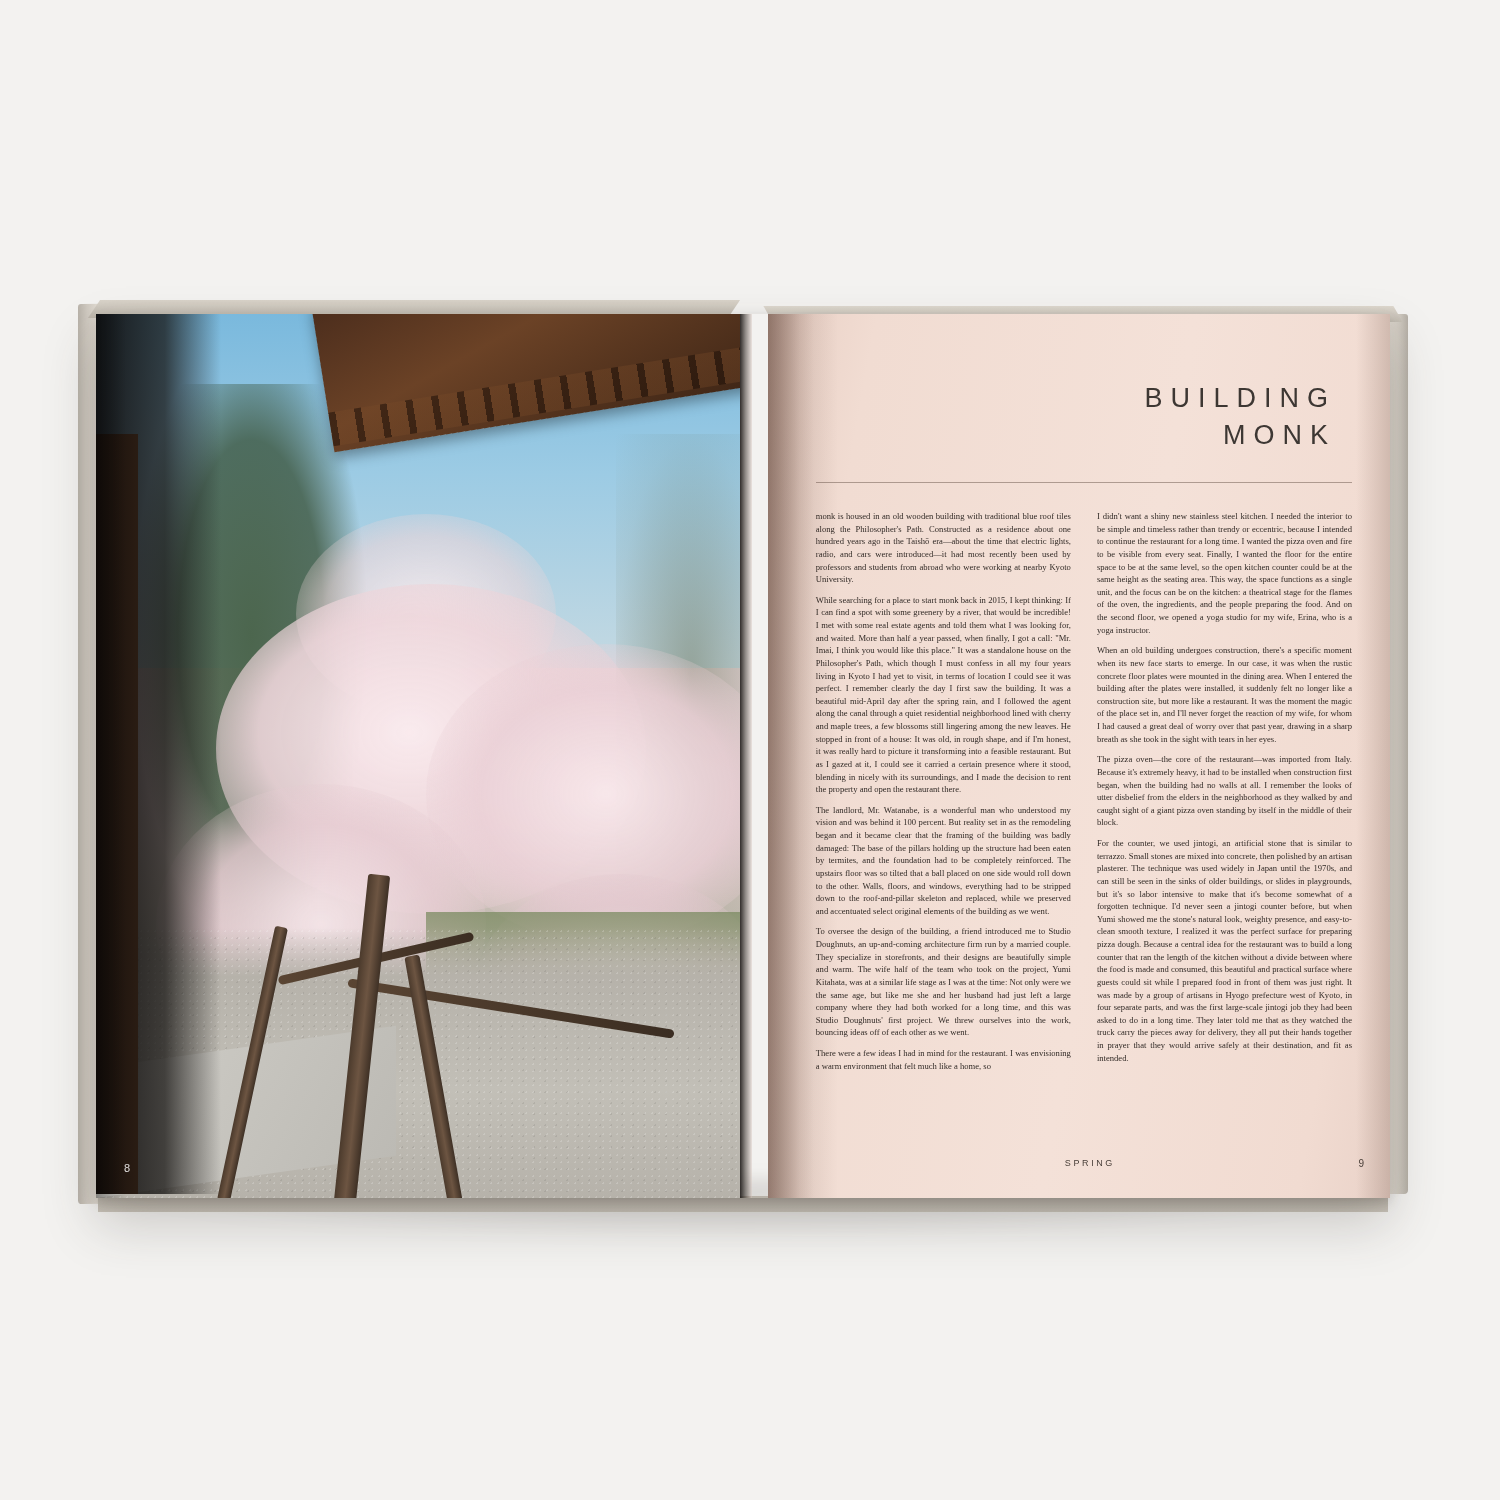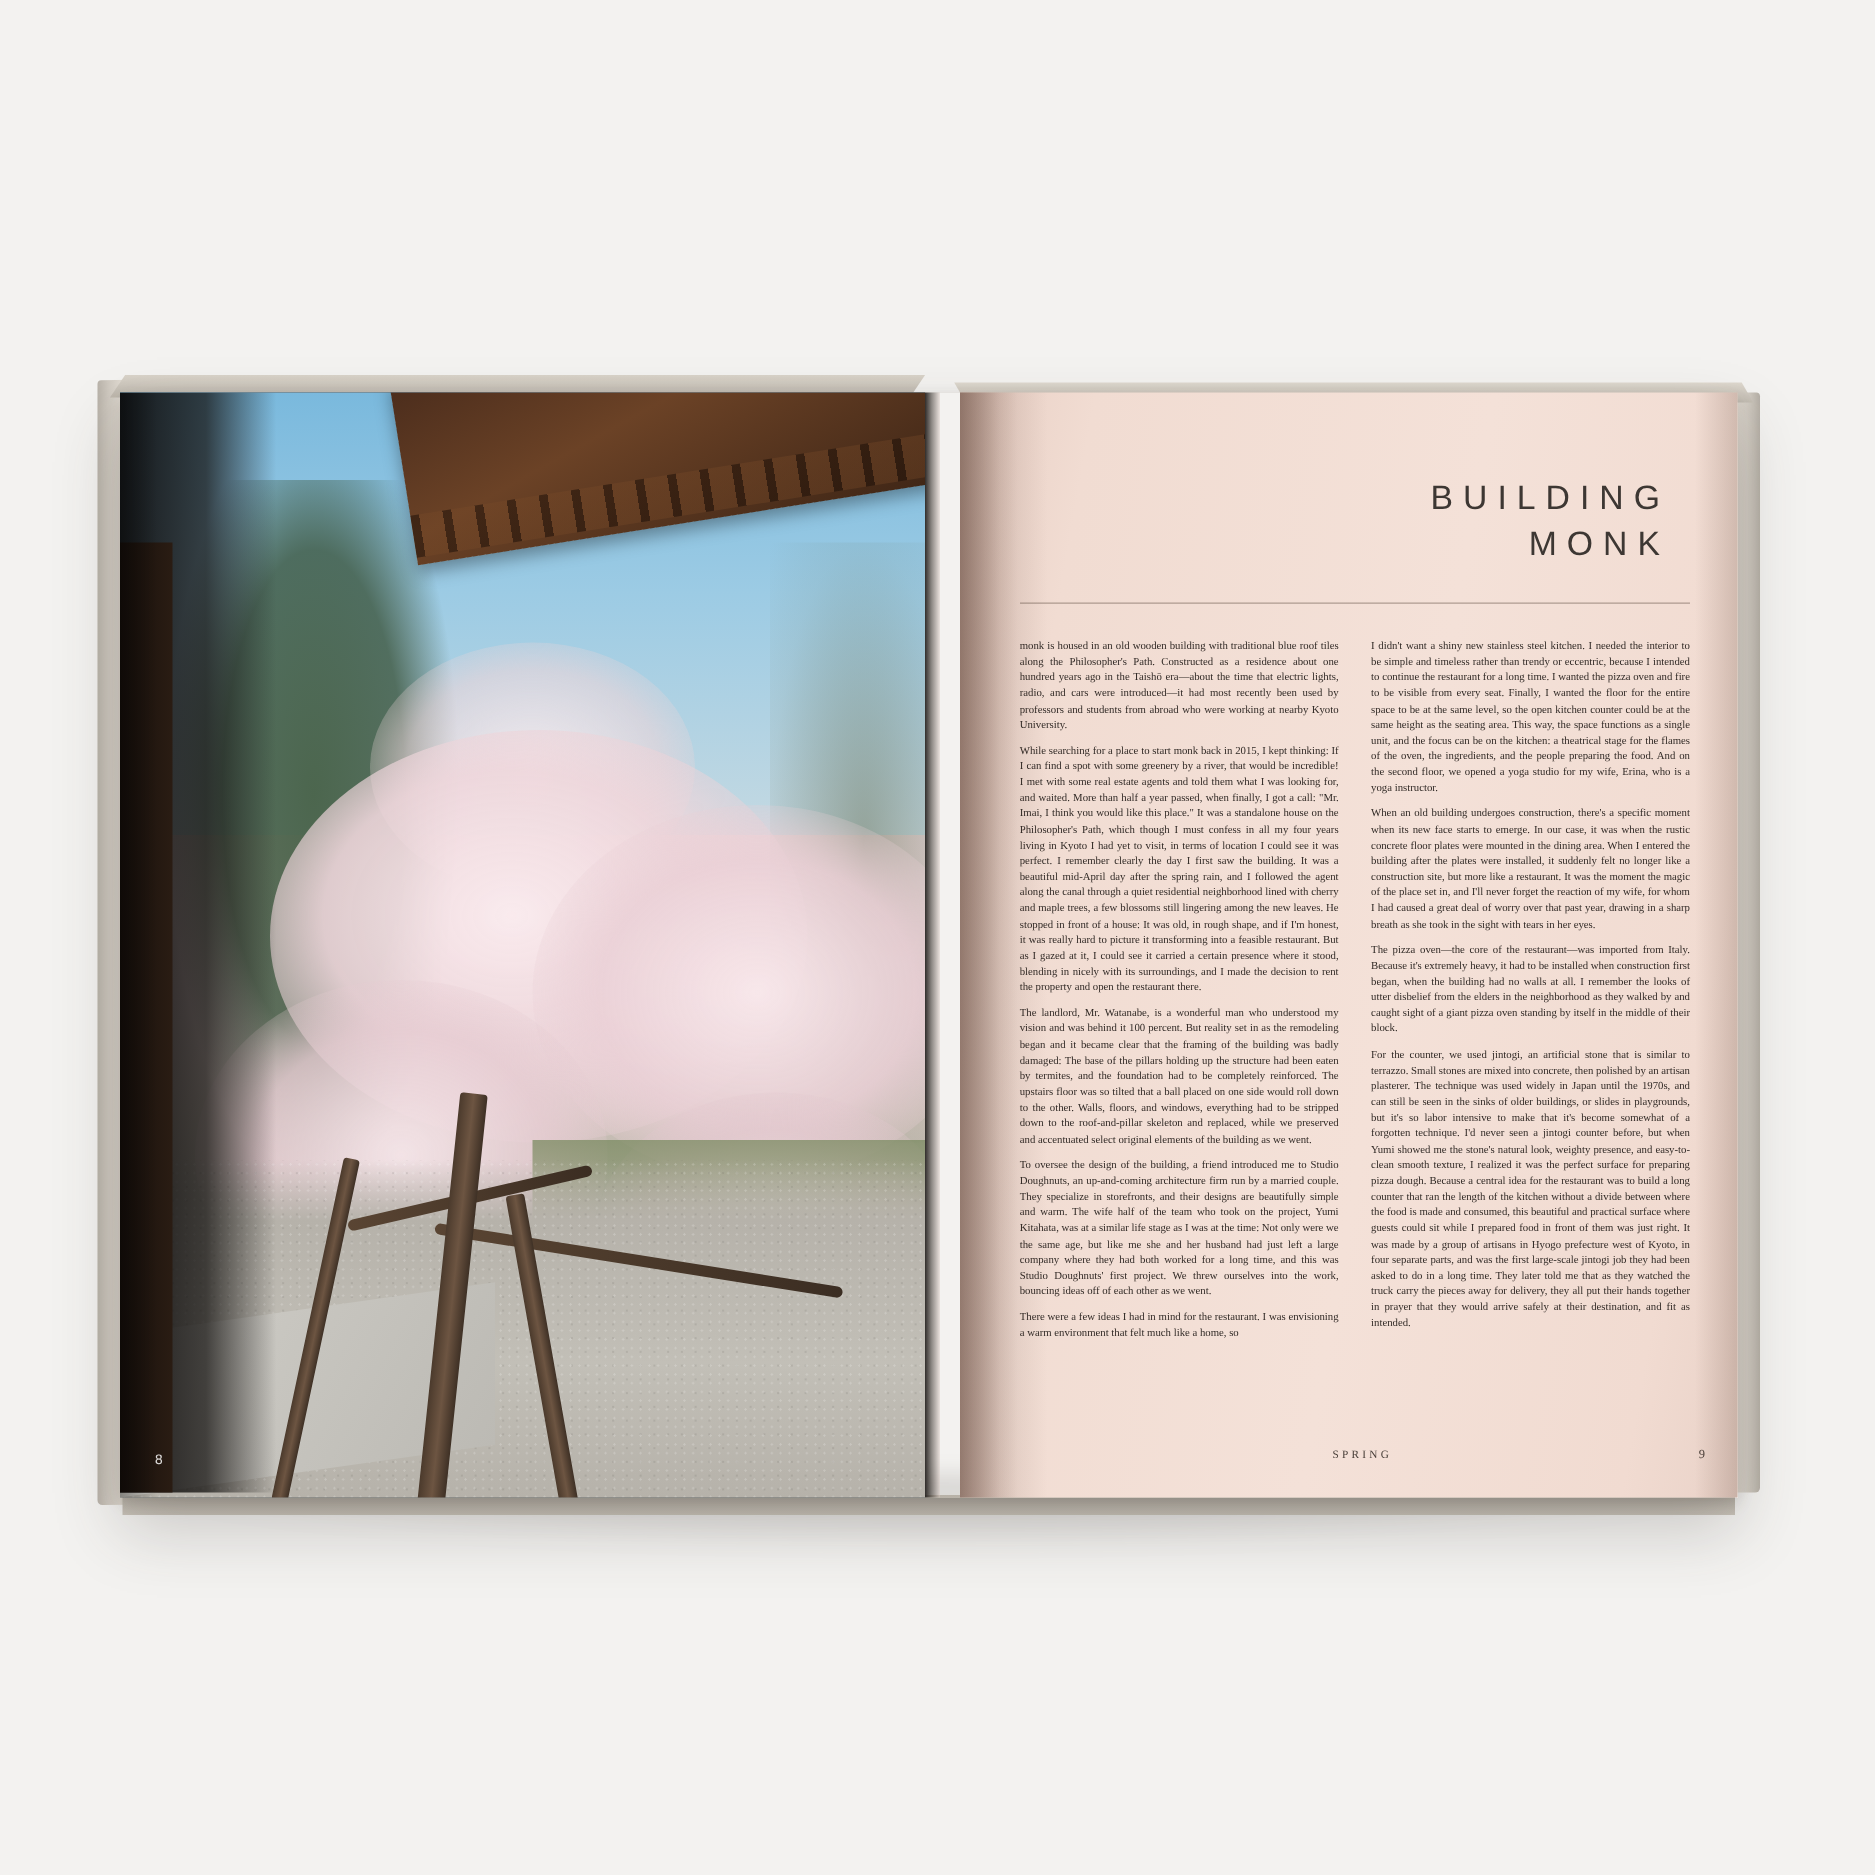--- a/index.html
+++ b/index.html
@@ -283,21 +283,21 @@
     -webkit-hyphens: auto;
   }
   .col p { margin: 0 0 8px 0; }
 
   .footer {
     position: absolute;
     left: 48px; right: 26px; bottom: 30px;
     display: flex;
     align-items: flex-start;
     justify-content: center;
-    font-family: Liberation Serif, serif;
+    font-family: Liberation Sans, sans-serif;
   }
   .running-head {
     font-size: 9px;
     letter-spacing: 2.6px;
     color: #4a403a;
   }
   .folio-right {
     position: absolute;
     right: 0;
     font-size: 10px;

